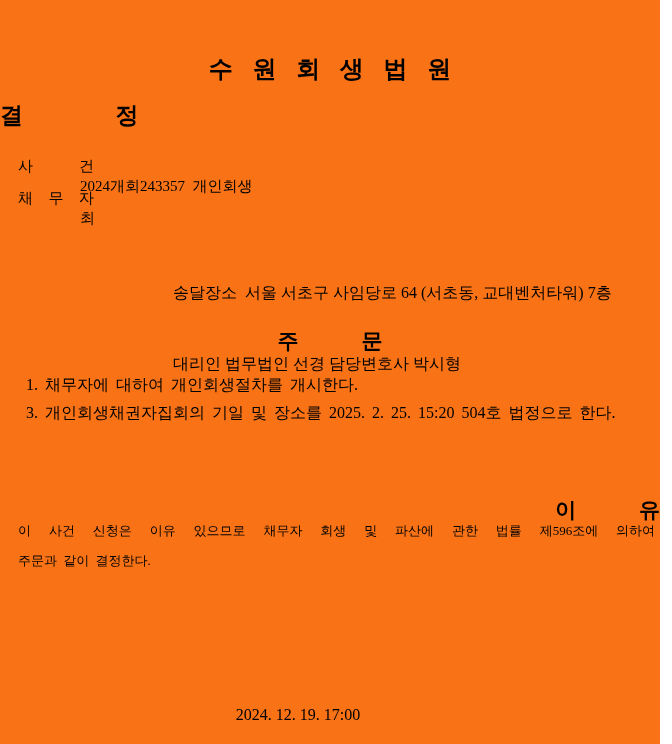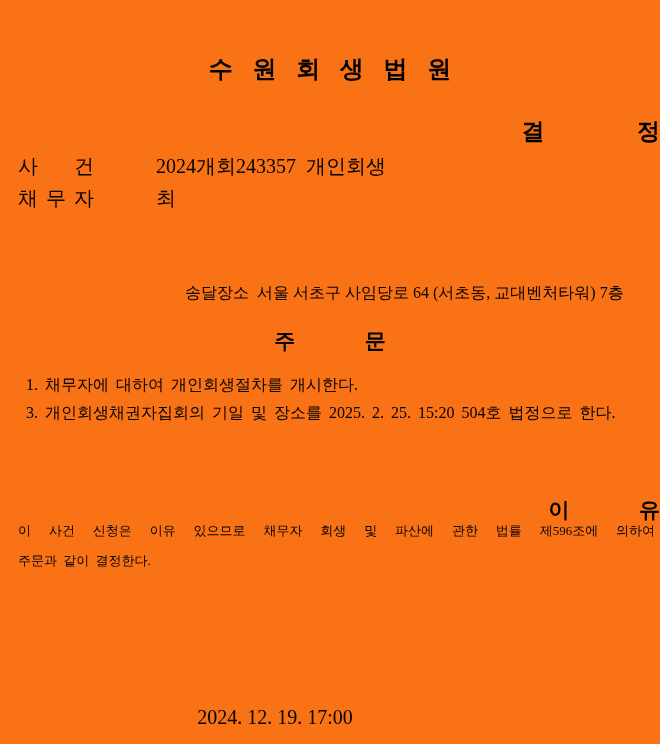--- a/index.html
+++ b/index.html
@@ -32,62 +32,61 @@
     font-size: 24px;
     word-spacing: 13px;
     white-space: pre;
   }
   
   .doc-type {
     position: absolute;
     top: 100px;
     left: 0;
     width: 100%;
-    text-align: right;
+    text-align: left;
     font-family: "Liberation Sans", "DejaVu Sans", sans-serif;
     font-weight: bold;
     font-size: 23px;
     word-spacing: 86px;
     white-space: pre;
-    margin-top: 16px;
   }
   .case-row {
     position: absolute;
     left: 18px;
     display: flex;
-    font-size: 20px;
+    font-size: 15px;
     line-height: 20px;
+    flex-direction: column;
   }
   .case-row .row-label {
     width: 76px;
     text-align: justify;
     text-align-last: justify;
   }
   .case-row .row-value {
     margin-left: 62px;
     white-space: pre-wrap;
   }
   .row-case   { top: 156px; }
   .row-debtor { top: 188px; }
   .address-block {
     position: absolute;
     left: 173px;
     top: 234px;
     width: 482px;
     font-size: 16px;
     line-height: 23.5px;
     white-space: pre-wrap;
-    margin-left: 12px;
   }
   .section-title {
     position: absolute;
     left: 0;
     width: 100%;
     text-align: center;
-    font-family: Liberation Mono, monospace;
+    font-family: Liberation Sans, sans-serif;
     font-weight: bold;
     font-size: 21px;
     word-spacing: 57px;
     white-space: pre;
   }
   .order-title  { top: 327px; }
   .reason-title { top: 496px; text-align: right; }
   .order-items {
     position: absolute;
     left: 26px;
@@ -106,25 +105,26 @@
     line-height: 30px;
     word-spacing: 3px;
   }
   .reason-line-justified {
     text-align: justify;
     text-align-last: justify;
   }
   .decision-date {
     position: absolute;
     top: 706px;
-    left: 13px;
+    left: 0;
     width: 524px;
     text-align: center;
-    font-size: 20px;
+    font-size: 16px;
     white-space: pre;
+    padding-left: 36px;
   }
 </style>
 </head>
 <body>
 
 <div class="page">
 
   <div class="court-name">수 원 회 생 법 원</div>
 
   <div class="doc-type">결 정</div>
@@ -134,20 +134,21 @@
     <span class="row-value">2024개회243357  개인회생</span>
   </div>
 
   <div class="case-row row-debtor">
     <span class="row-label">채 무 자</span>
     <span class="row-value">최</span>
   </div>
 
   <div class="address-block">
     <div>송달장소  서울 서초구 사임당로 64 (서초동, 교대벤처타워) 7층</div>
+    <div>대리인 법무법인 선경 담당변호사 박시형</div>
   </div>
 
   <div class="section-title order-title">주 문</div>
 
   <div class="order-items">
     <div>1. 채무자에 대하여 개인회생절차를 개시한다.</div>
     <div>3. 개인회생채권자집회의 기일 및 장소를 2025. 2. 25. 15:20 504호 법정으로 한다.</div>
   </div>
 
   <div class="section-title reason-title">이 유</div>

